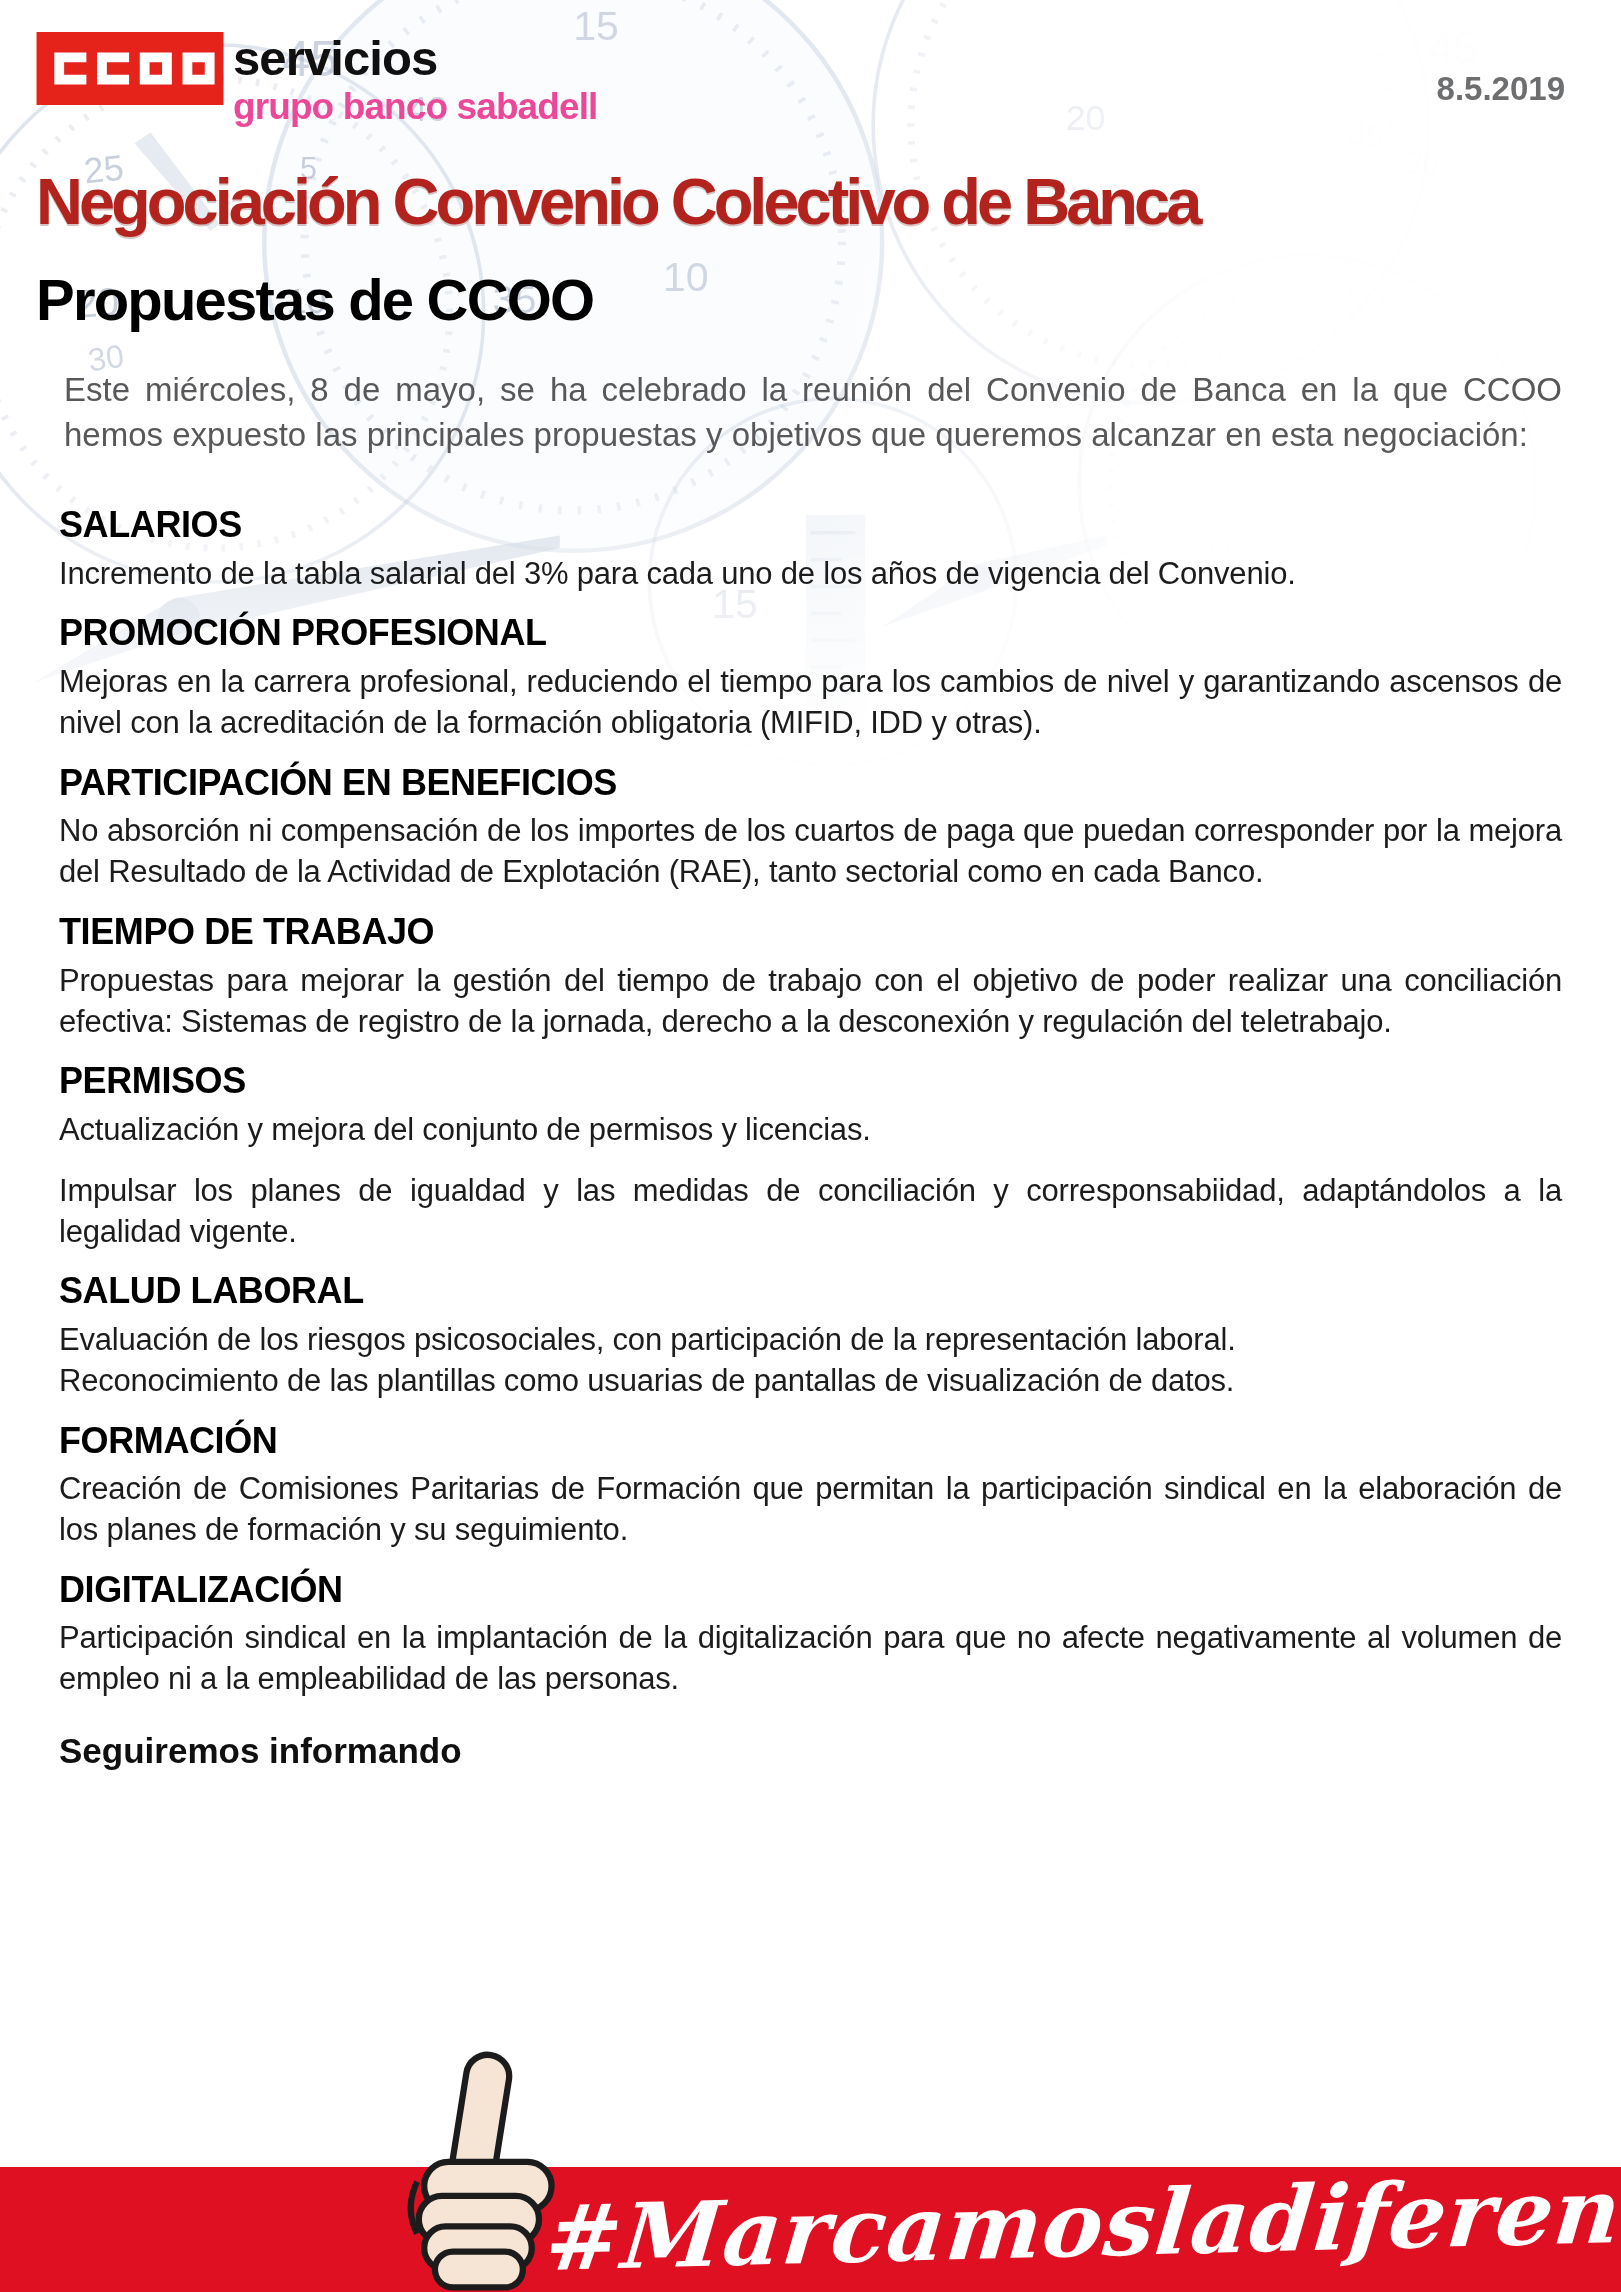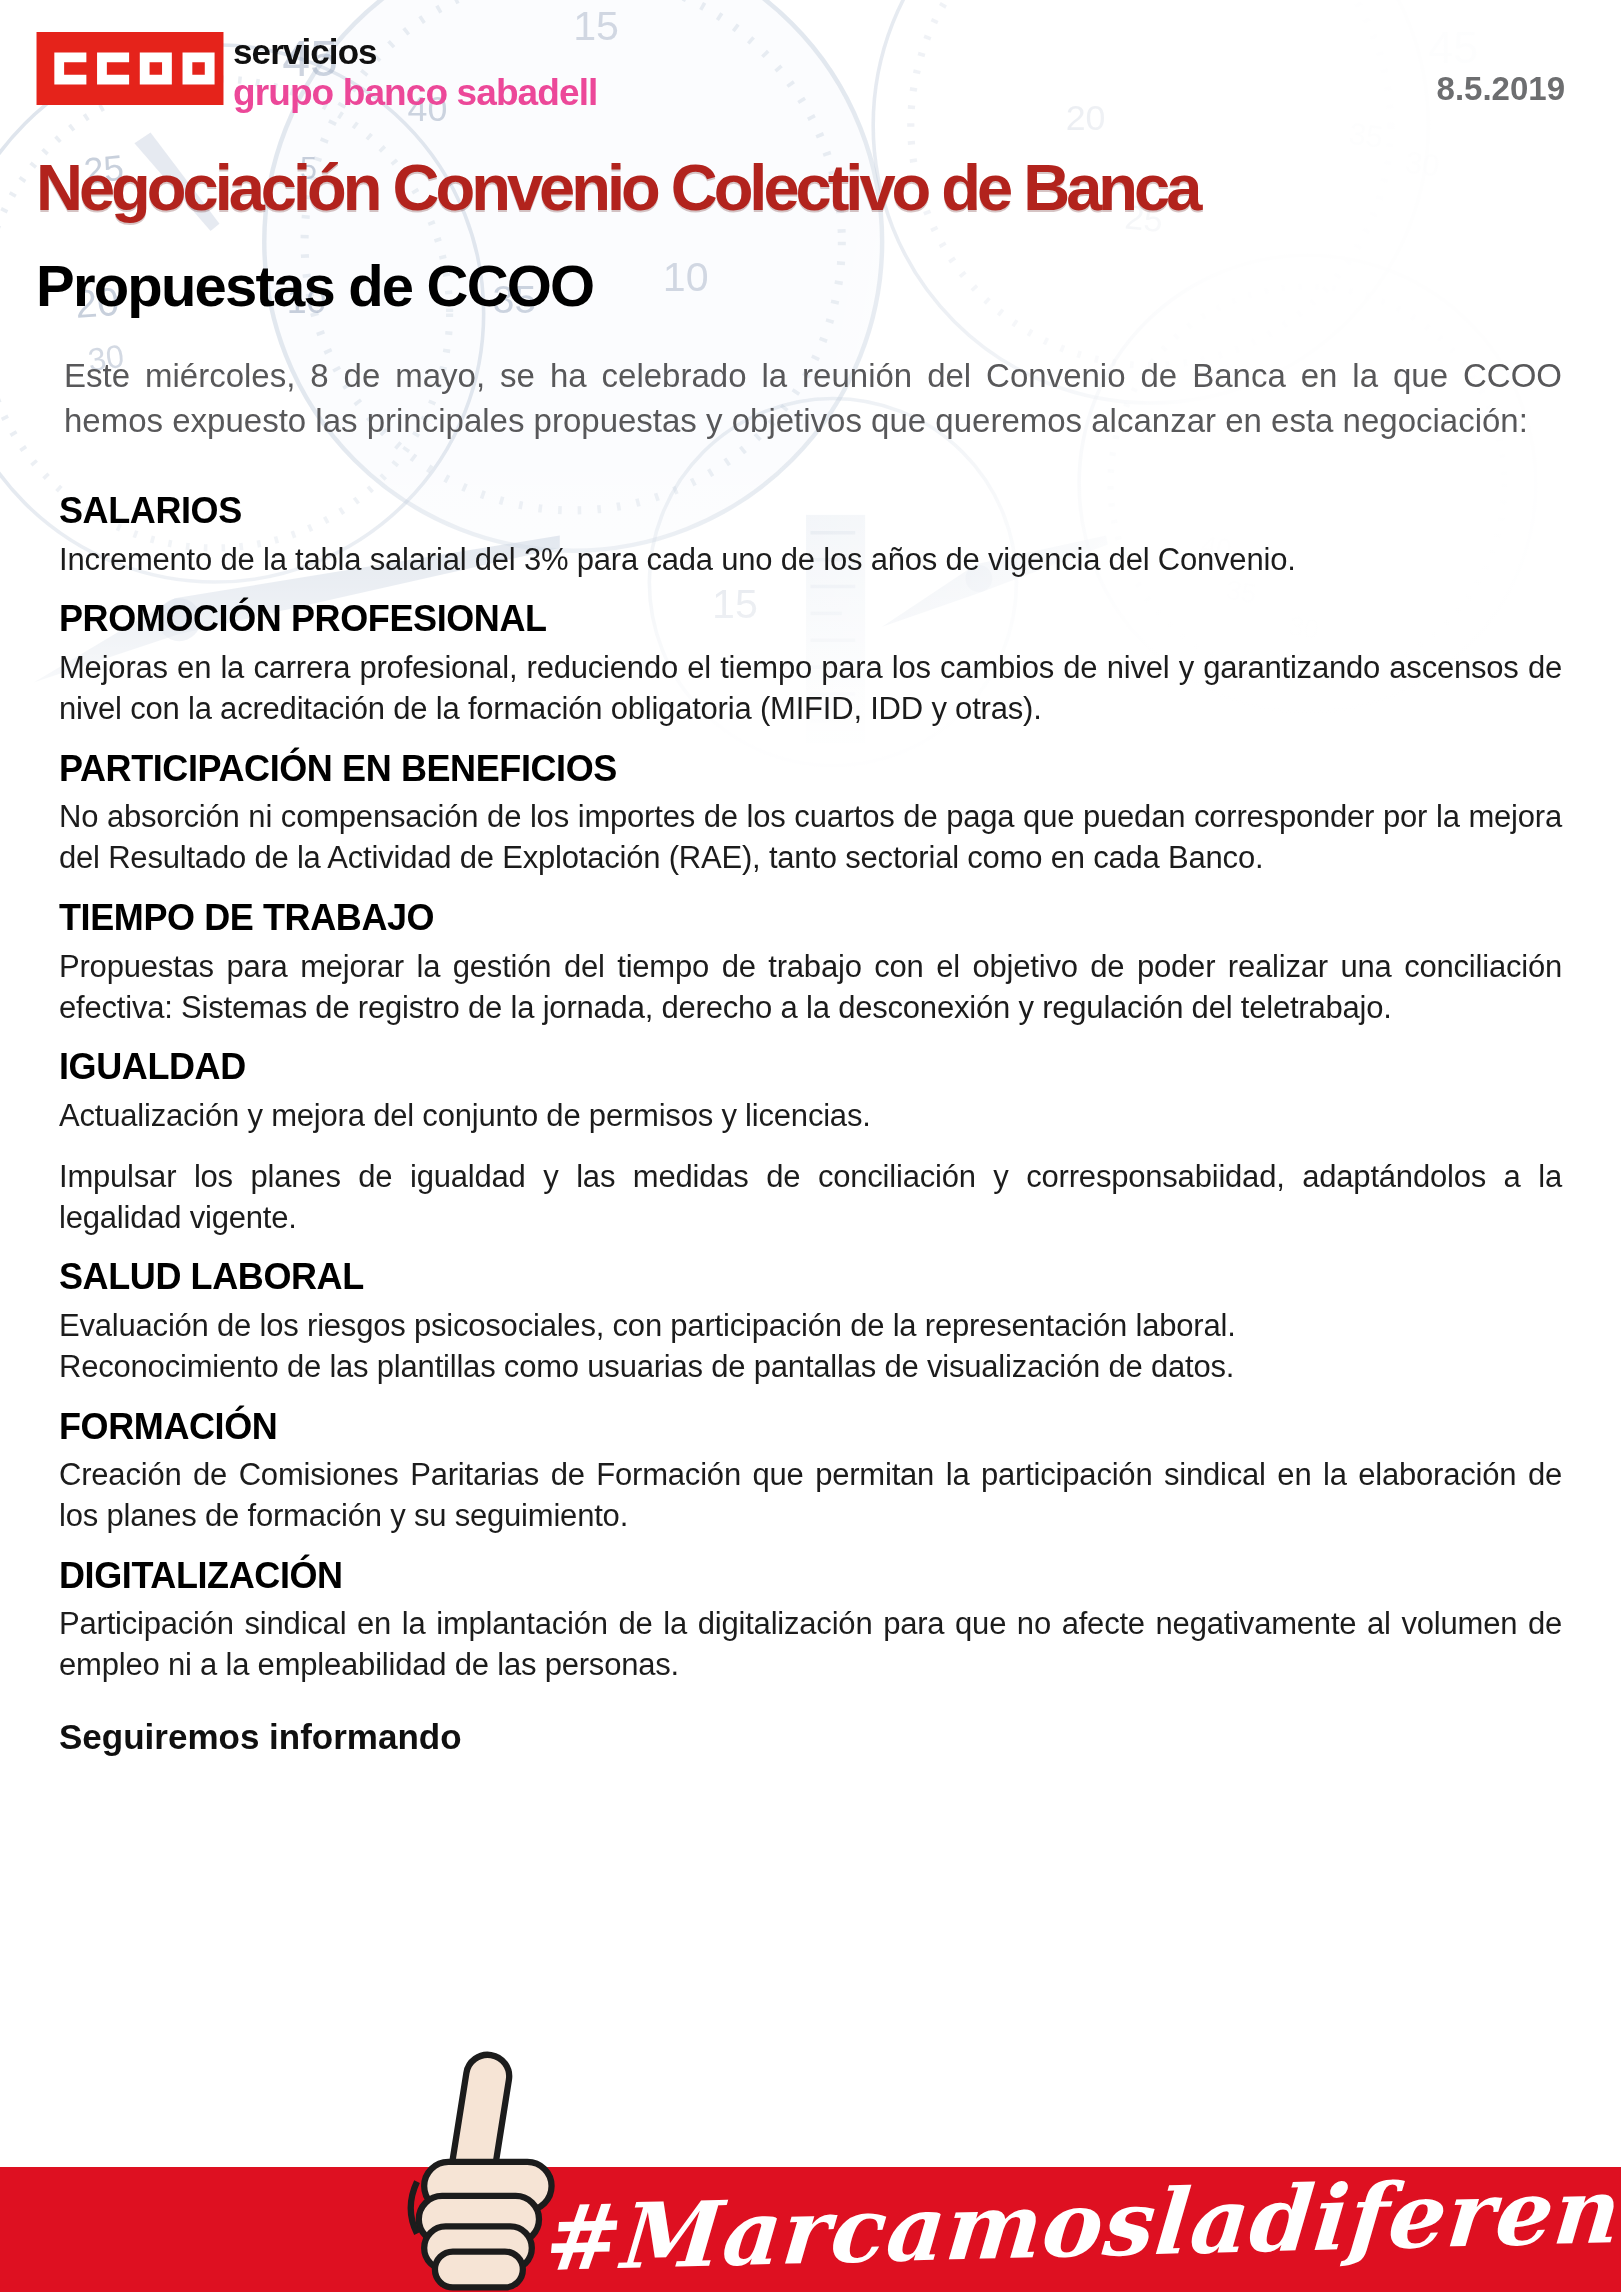--- a/index.html
+++ b/index.html
@@ -11,21 +11,21 @@
   .fade{position:absolute;left:0;top:0;width:1621px;height:788px;z-index:1;pointer-events:none;}
   .fade.bottom{background:linear-gradient(to bottom, rgba(255,255,255,0) 55%, rgba(255,255,255,0.97) 93%);}
   .fade.right{background:linear-gradient(100deg, rgba(255,255,255,0) 48%, rgba(255,255,255,0.96) 72%);}
 
   .content{position:relative;z-index:2;}
 
   .logo-row{display:flex;justify-content:space-between;align-items:flex-start;padding:32px 56px 0 36px;}
   .logo-cluster{display:flex;align-items:flex-start;}
   .logo-box svg{display:block;}
   .brand-text{margin-left:9px;margin-top:1.8px;}
-  .brand{font-size:35px;font-weight:bold;color:#101010;line-height:1.0;letter-spacing:-0.9px;}
+  .brand{font-size:49px;font-weight:bold;color:#101010;line-height:1.0;letter-spacing:-0.9px;}
   .subbrand{font-size:37px;font-weight:bold;color:#ec4899;line-height:1.0;margin-top:5px;letter-spacing:-0.9px;}
   .date{font-size:33px;font-weight:bold;color:#6d6e70;margin-top:38px;}
 
   .title{margin:43px 36px 0;font-size:65px;font-weight:bold;color:#b2231d;letter-spacing:-4px;line-height:1.04;white-space:nowrap;text-shadow:0 1.8px 0 rgba(90,20,20,0.25);}
   .subtitle{margin:36px 36px 0;font-size:58px;font-weight:bold;color:#000;letter-spacing:-1.8px;line-height:1.0;}
 
   .intro{margin:39px 59px 0 64px;font-size:33px;font-weight:normal;color:#58585a;line-height:1.36;text-align:justify;}
 
   .sections{margin:47px 59px 0 59px;}
   .section{margin-bottom:19.7px;}
@@ -145,21 +145,21 @@
       </div>
       <div class="section">
         <h3>PARTICIPACIÓN EN BENEFICIOS</h3>
         <p>No absorción ni compensación de los importes de los cuartos de paga que puedan corresponder por la mejora del Resultado de la Actividad de Explotación (RAE), tanto sectorial como en cada Banco.</p>
       </div>
       <div class="section">
         <h3>TIEMPO DE TRABAJO</h3>
         <p>Propuestas para mejorar la gestión del tiempo de trabajo con el objetivo de poder realizar una conciliación efectiva: Sistemas de registro de la jornada, derecho a la desconexión y regulación del teletrabajo.</p>
       </div>
       <div class="section">
-        <h3>IGUALDAD</h3>
+        <h3>PERMISOS</h3>
         <p>Actualización y mejora del conjunto de permisos y licencias.</p>
       </div>
       <div class="section">
         <p>Impulsar los planes de igualdad y las medidas de conciliación y corresponsabiidad, adaptándolos a la legalidad vigente.</p>
       </div>
       <div class="section">
         <h3>SALUD LABORAL</h3>
         <p class="noj">Evaluación de los riesgos psicosociales, con participación de la representación laboral.</p>
         <p class="noj">Reconocimiento de las plantillas como usuarias de pantallas de visualización de datos.</p>
       </div>

